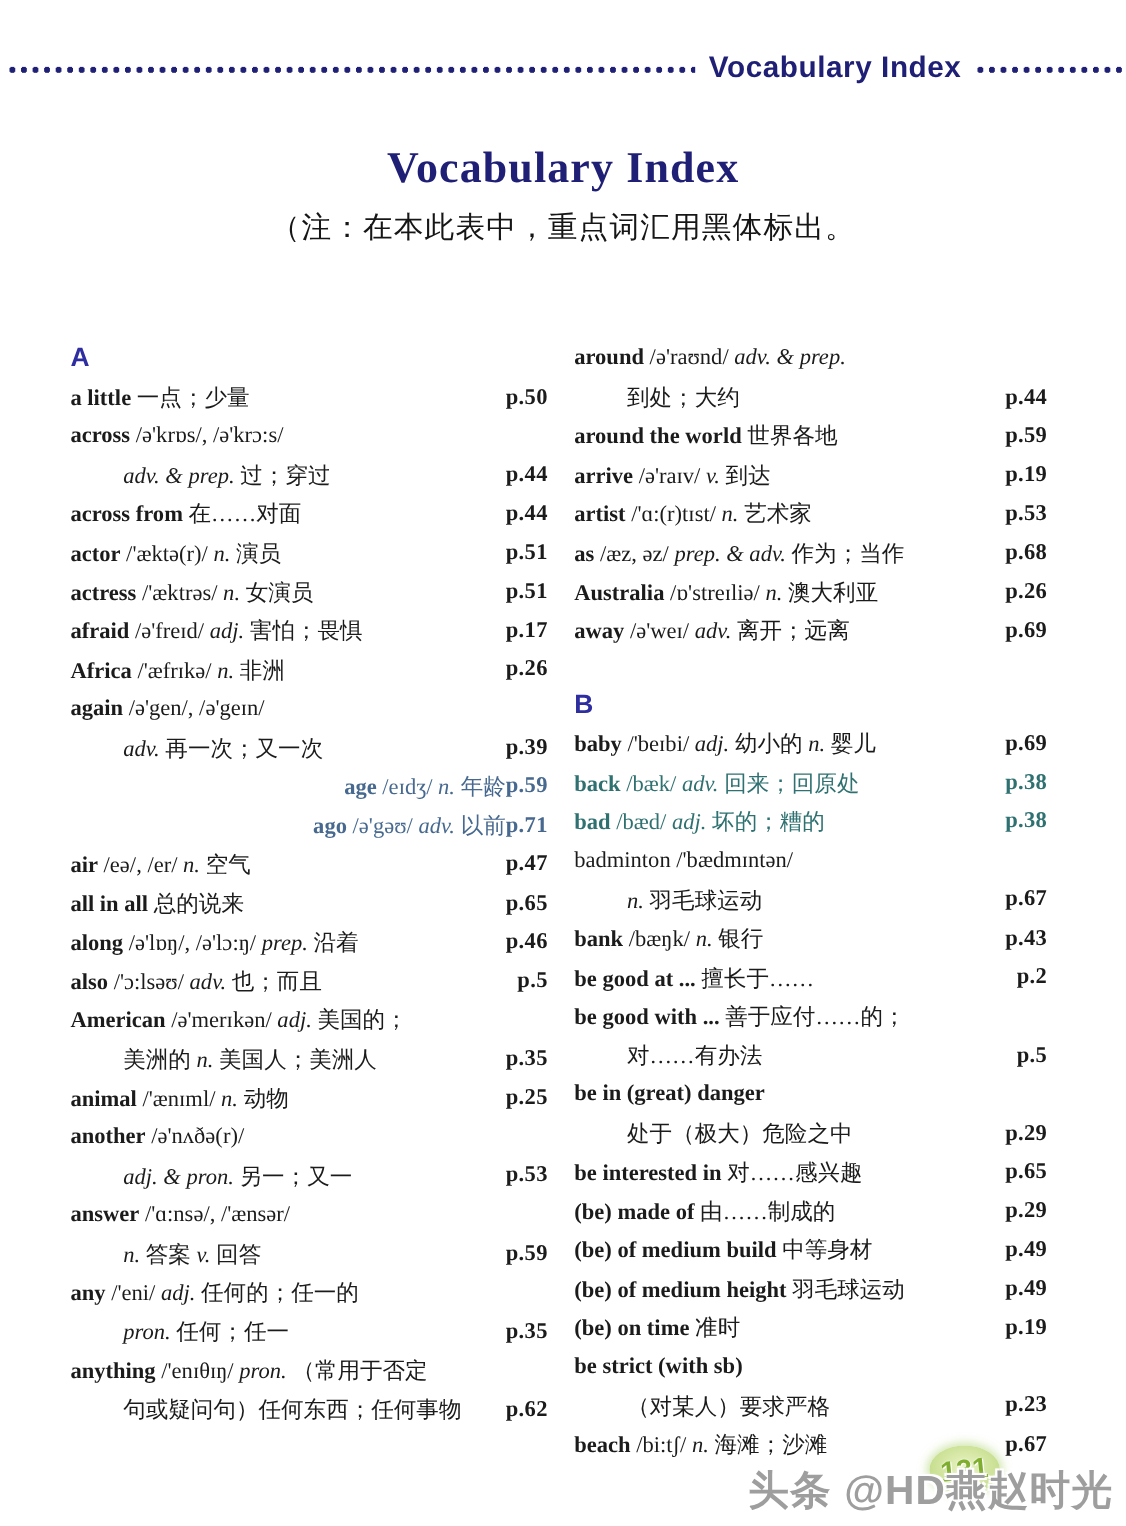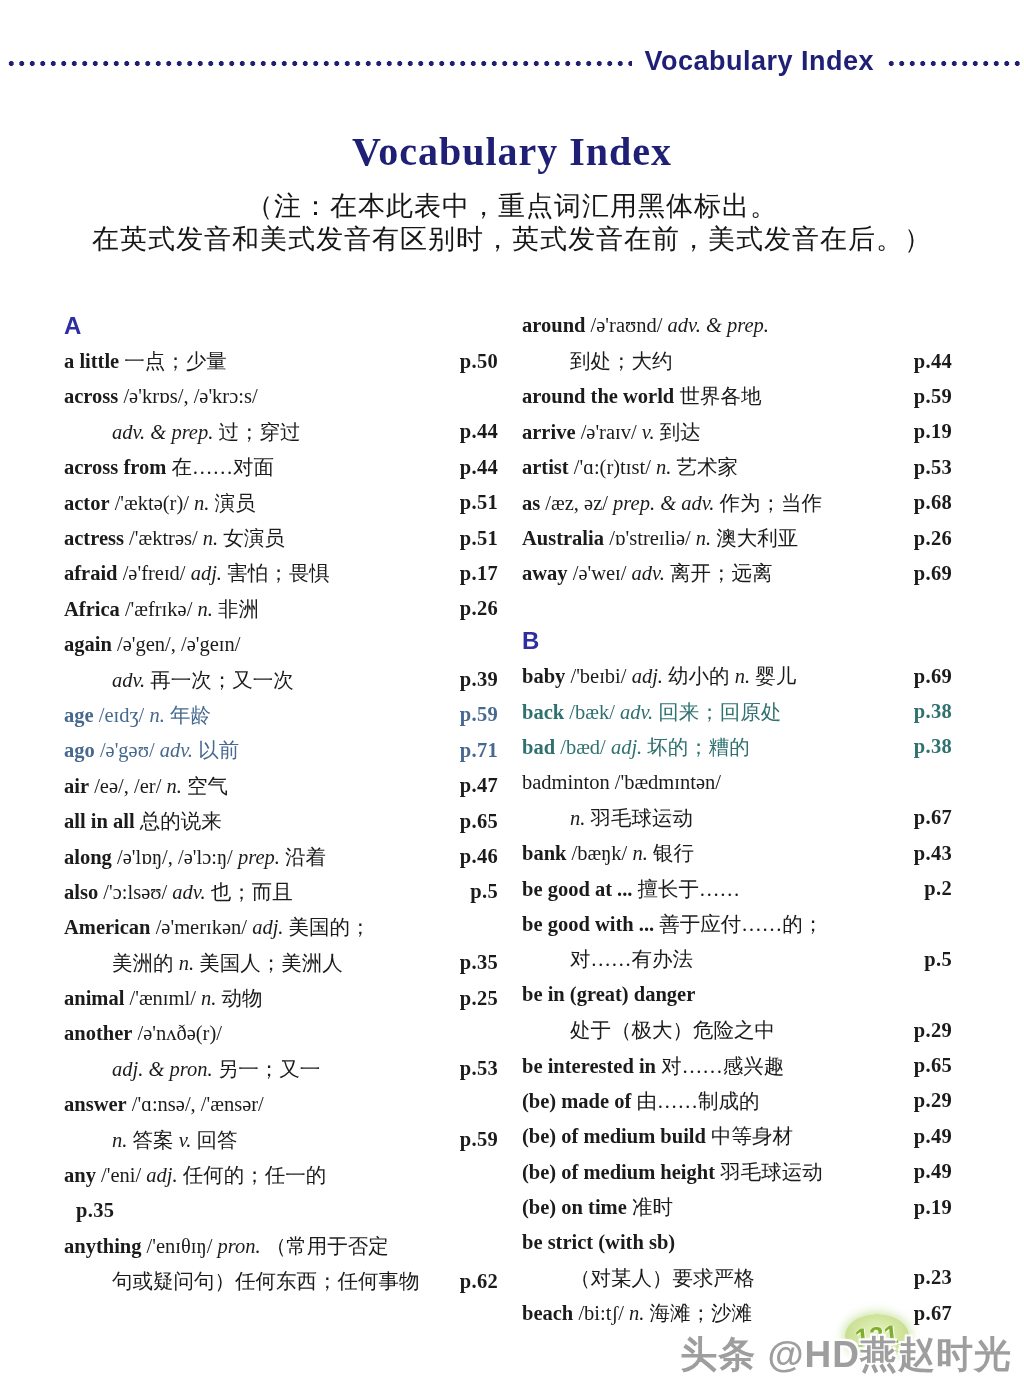--- a/index.html
+++ b/index.html
@@ -49,24 +49,24 @@
 
   .row{height:35.4px;display:flex;align-items:center;}
   .row.section{
     font-family:"Liberation Sans","DejaVu Sans",sans-serif;
     font-weight:bold;font-size:24px;color:var(--section,#2e2ea0);
   }
   .spacer{height:32px;}
   .entry{font-size:20.5px;color:var(--ink,#1b1b1b);}
   .entry .entry-text{flex:1 1 auto;white-space:nowrap;}
   .entry.indent .entry-text{padding-left:48px;}
-  .page-num{flex:0 0 auto;font-weight:600;letter-spacing:0.3px;margin-left:12px;}
+  .page-num{flex:0 0 auto;font-weight:600;letter-spacing:0.3px;}
   .seg-b{font-weight:bold;}
   .seg-i{font-style:italic;}
-  .tint-slate, .tint-slate .page-num{color:var(--slate,#47698f);}
+  .tint-slate, .tint-slate .page-num{color:var(--slate,#47698f);text-align:right;}
   .tint-teal,  .tint-teal  .page-num{color:var(--teal,#2f7170);justify-content:center;}
 
   
   .badge{
     position:absolute;left:845px;top:1314px;width:64px;height:44px;
     border-radius:50%;
     background:radial-gradient(ellipse at 50% 45%, #e9f3c4 0%, #cfe39a 55%, #b5d579 100%);
     box-shadow:0 0 8px 3px rgba(178,214,120,0.55);
     display:flex;align-items:center;justify-content:center;
     z-index:1;
@@ -95,21 +95,20 @@
   <div class="header-rule">
     <div class="dots dots-left"></div>
     <div class="header-label">Vocabulary Index</div>
     <div class="dots dots-right"></div>
   </div>
 
   <h1 class="title">Vocabulary Index</h1>
 
   <div class="note">
     <div>（注：在本此表中，重点词汇用黑体标出。</div>
-    <div>在英式发音和美式发音有区别时，英式发音在前，美式发音在后。）</div>
   </div>
 
   <div class="columns">
     <div class="col" id="col-left">
         <div class="row section">A</div>
         <div class="row entry">
           <div class="entry-text"><span class="seg seg-b">a little</span><span class="seg seg-n"> 一点；少量</span></div>
           <div class="page-num">p.50</div>
         </div>
         <div class="row entry">
@@ -198,20 +197,21 @@
         </div>
         <div class="row entry indent">
           <div class="entry-text"><span class="seg seg-i">n.</span><span class="seg seg-n"> 答案 </span><span class="seg seg-i">v.</span><span class="seg seg-n"> 回答</span></div>
           <div class="page-num">p.59</div>
         </div>
         <div class="row entry">
           <div class="entry-text"><span class="seg seg-b">any</span><span class="seg seg-n"> /'eni/ </span><span class="seg seg-i">adj.</span><span class="seg seg-n"> 任何的；任一的</span></div>
           <div class="page-num"></div>
         </div>
         <div class="row entry indent">
+          <div class="entry-text"><span class="seg seg-i">pron.</span><span class="seg seg-n"> 任何；任一</span></div>
           <div class="page-num">p.35</div>
         </div>
         <div class="row entry">
           <div class="entry-text"><span class="seg seg-b">anything</span><span class="seg seg-n"> /'enɪθɪŋ/ </span><span class="seg seg-i">pron.</span><span class="seg seg-n"> （常用于否定</span></div>
           <div class="page-num"></div>
         </div>
         <div class="row entry indent">
           <div class="entry-text"><span class="seg seg-n">句或疑问句）任何东西；任何事物</span></div>
           <div class="page-num">p.62</div>
         </div>

